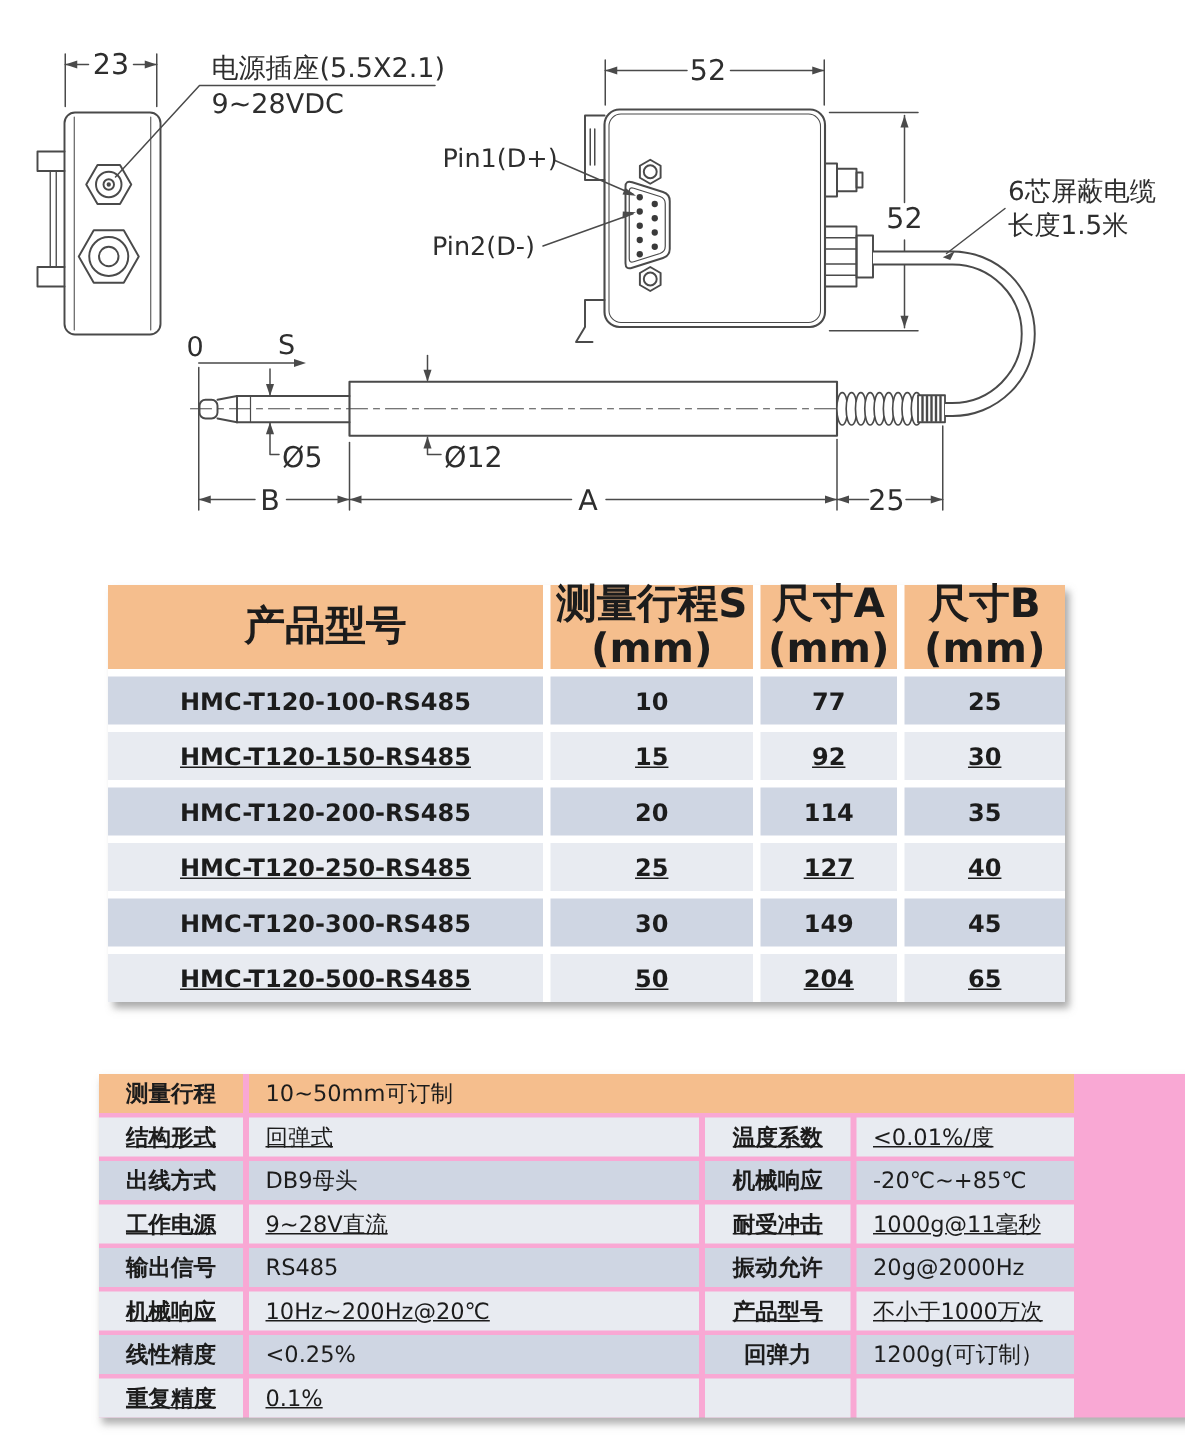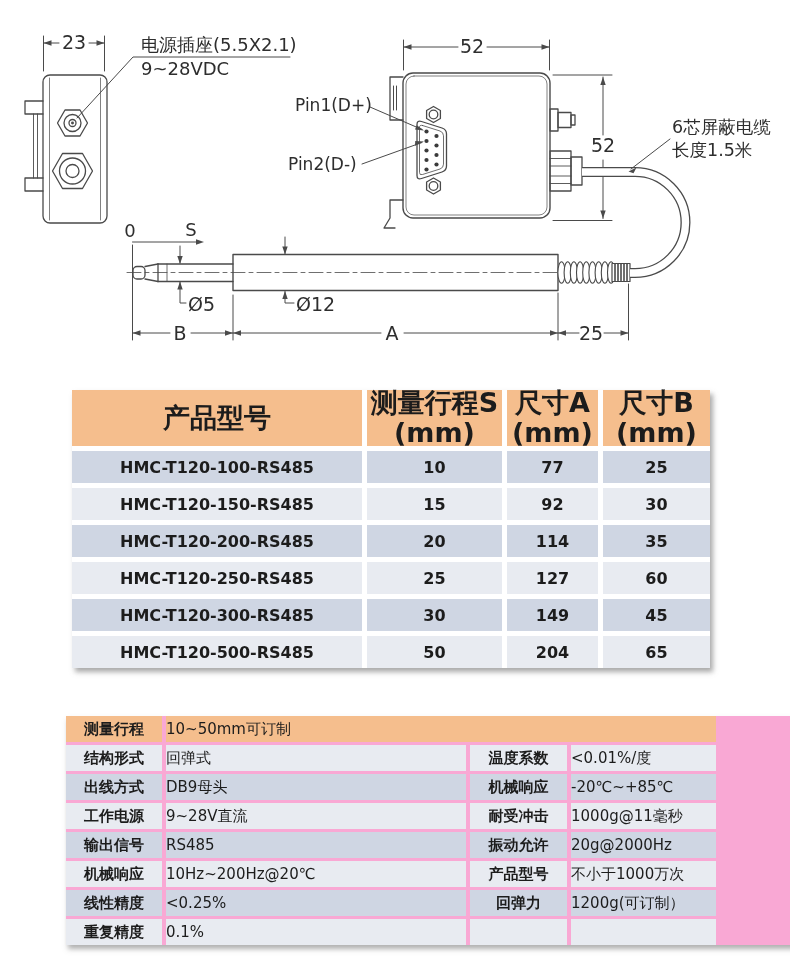--- a/index.html
+++ b/index.html
@@ -16,26 +16,26 @@
       font-size:27px;font-weight:bold;line-height:1.12;white-space:pre-line;text-align:center;}
   .t1 .c{height:32px;display:flex;align-items:center;justify-content:center;
       font-size:16px;font-weight:600;}
 
   
   .t2{position:absolute;left:66px;top:688px;width:762px;display:grid;
       grid-template-columns:96px 300px 97px 145px;gap:3px 4px;background:#f9a8d4;
       box-shadow:2px 4px 5px rgba(100,100,100,.5);margin-top:28px;}
   .t2 .cell{height:26px;display:flex;align-items:center;font-size:15px;}
   .t2 .lab{justify-content:center;font-weight:bold;}
-  .t2 .val{}
+  .t2 .val{padding-left:11px;}
   .span3{grid-column:2/5;}
 
   .orange{background:#F5BE8D;}
   .dark{background:#CFD6E3;}
-  .light{background:#E8EBF1;}
+  .light{background:#E8EBF1;text-decoration:underline;}
 </style>
 </head>
 <body>
 
 <div class="page">
 
   <svg class="diagram" width="790" height="368" viewBox="0 0 790 368" fill="none" stroke="#4a4a4a" stroke-width="1.3" stroke-linecap="round" stroke-linejoin="round">
 
     <g>
       <rect x="43" y="75" width="64" height="148" rx="7"></rect>
@@ -259,21 +259,21 @@
     <div class="c light">30</div>
 
     <div class="c dark">HMC-T120-200-RS485</div>
     <div class="c dark">20</div>
     <div class="c dark">114</div>
     <div class="c dark">35</div>
 
     <div class="c light">HMC-T120-250-RS485</div>
     <div class="c light">25</div>
     <div class="c light">127</div>
-    <div class="c light">60</div>
+    <div class="c light">40</div>
 
     <div class="c dark">HMC-T120-300-RS485</div>
     <div class="c dark">30</div>
     <div class="c dark">149</div>
     <div class="c dark">45</div>
 
     <div class="c light">HMC-T120-500-RS485</div>
     <div class="c light">50</div>
     <div class="c light">204</div>
     <div class="c light">65</div>

